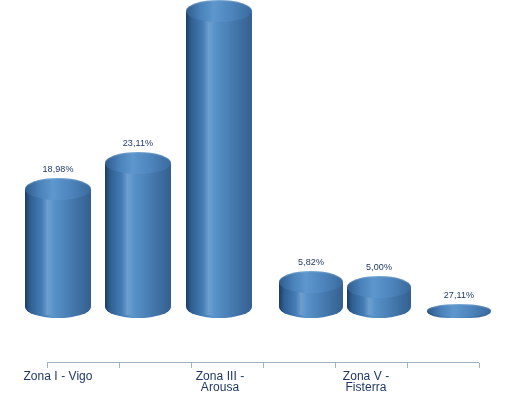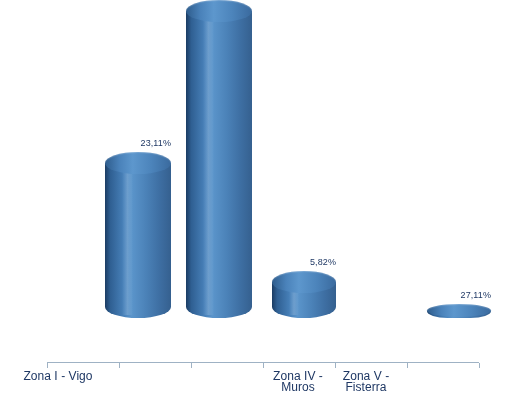--- a/index.html
+++ b/index.html
@@ -46,21 +46,21 @@
     height: 5px;
     background: #9fb2c4;
   }
 
   
   .bar-slot {
     position: absolute;
     bottom: 46px;            
     display: flex;
     flex-direction: column;
-    align-items: flex-end;
+    align-items: center;
     justify-content: flex-end;
   }
 
   .bar-label {
     font-size: 9px;
     color: #1f3864;
     letter-spacing: .1px;
     margin-bottom: 4px;
     white-space: nowrap;
   }
@@ -126,48 +126,64 @@
     letter-spacing: .05px;
   }
 </style>
 </head>
 <body>
 
 <div id="chart-root">
 
   <div class="plot-area">
 
+    <div class="bar-slot" style="left:25px; width:66px;">
+      <div class="bar-label">18,98%</div>
+      <div class="cylinder" style="width:66px; height:140px;">
+        <div class="cyl-body" style="top:11px;"></div>
+        <div class="cyl-shine"></div>
+        <div class="cyl-top"></div>
+      </div>
+    </div>
 
     <div class="bar-slot" style="left:105px; width:66px;">
       <div class="bar-label">23,11%</div>
       <div class="cylinder" style="width:66px; height:166px;">
         <div class="cyl-body" style="top:11px;"></div>
         <div class="cyl-shine"></div>
         <div class="cyl-top"></div>
       </div>
     </div>
 
     <div class="bar-slot" style="left:186px; width:66px;">
 
       <div class="cylinder" style="width:66px; height:318px;">
         <div class="cyl-body" style="top:11px;"></div>
         <div class="cyl-shine"></div>
         <div class="cyl-top"></div>
       </div>
     </div>
 
-    <div class="bar-slot" style="left:272px; width:64px;">
+    <div class="bar-slot" style="left:279px; width:64px;">
       <div class="bar-label">5,82%</div>
       <div class="cylinder" style="width:64px; height:47px;">
         <div class="cyl-body" style="top:11px;"></div>
         <div class="cyl-shine"></div>
         <div class="cyl-top"></div>
       </div>
     </div>
 
+    <div class="bar-slot" style="left:347px; width:64px;">
+      <div class="bar-label">5,00%</div>
+      <div class="cylinder" style="width:64px; height:42px;">
+        <div class="cyl-body" style="top:11px;"></div>
+        <div class="cyl-shine"></div>
+        <div class="cyl-top"></div>
+      </div>
+    </div>
 
     <div class="bar-slot" style="left:427px; width:64px;">
       <div class="bar-label">27,11%</div>
       <div class="cylinder" style="width:64px; height:14px;">
         <div class="cyl-body" style="top:7px;"></div>
 
         <div class="cyl-top" style="height:13px;"></div>
       </div>
     </div>
 
@@ -179,22 +195,22 @@
     <div class="axis-tick" style="left:335px;"></div>
     <div class="axis-tick" style="left:407px;"></div>
     <div class="axis-tick" style="left:479px;"></div>
 
   </div>
 
   <div class="cat-label" style="left:22px; width:72px;">
     <div>Zona I - Vigo</div>
     <div></div>
   </div>
-  <div class="cat-label" style="left:258px; width:80px;">
-    <div>Zona IV - Muros</div>
+  <div class="cat-label" style="left:177px; width:86px;">
+    <div>Zona III - Arousa</div>
     <div></div>
   </div>
   <div class="cat-label" style="left:328px; width:76px;">
     <div>Zona V - Fisterra</div>
     <div></div>
   </div>
 
 </div>
 
 </body></html>

